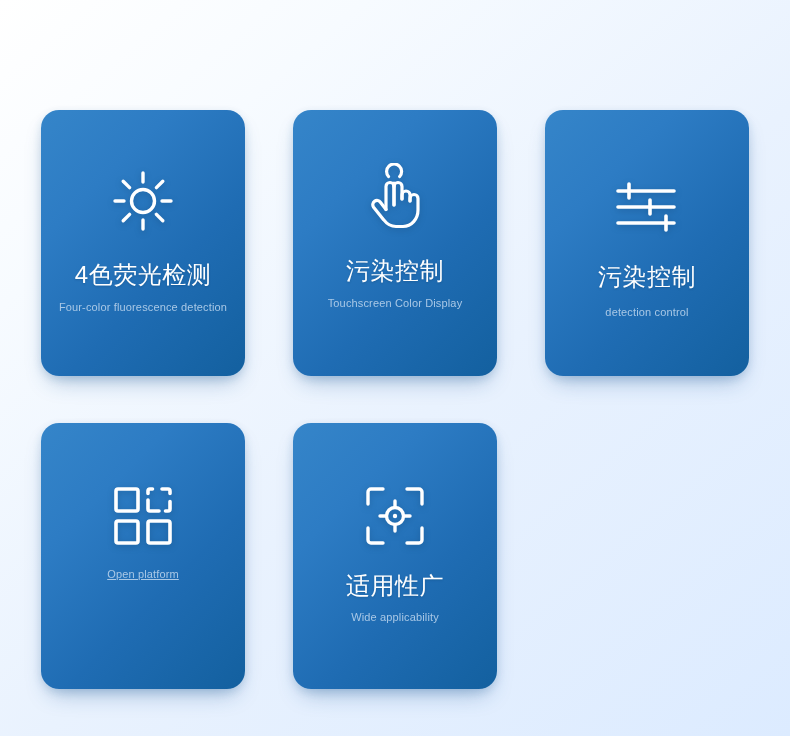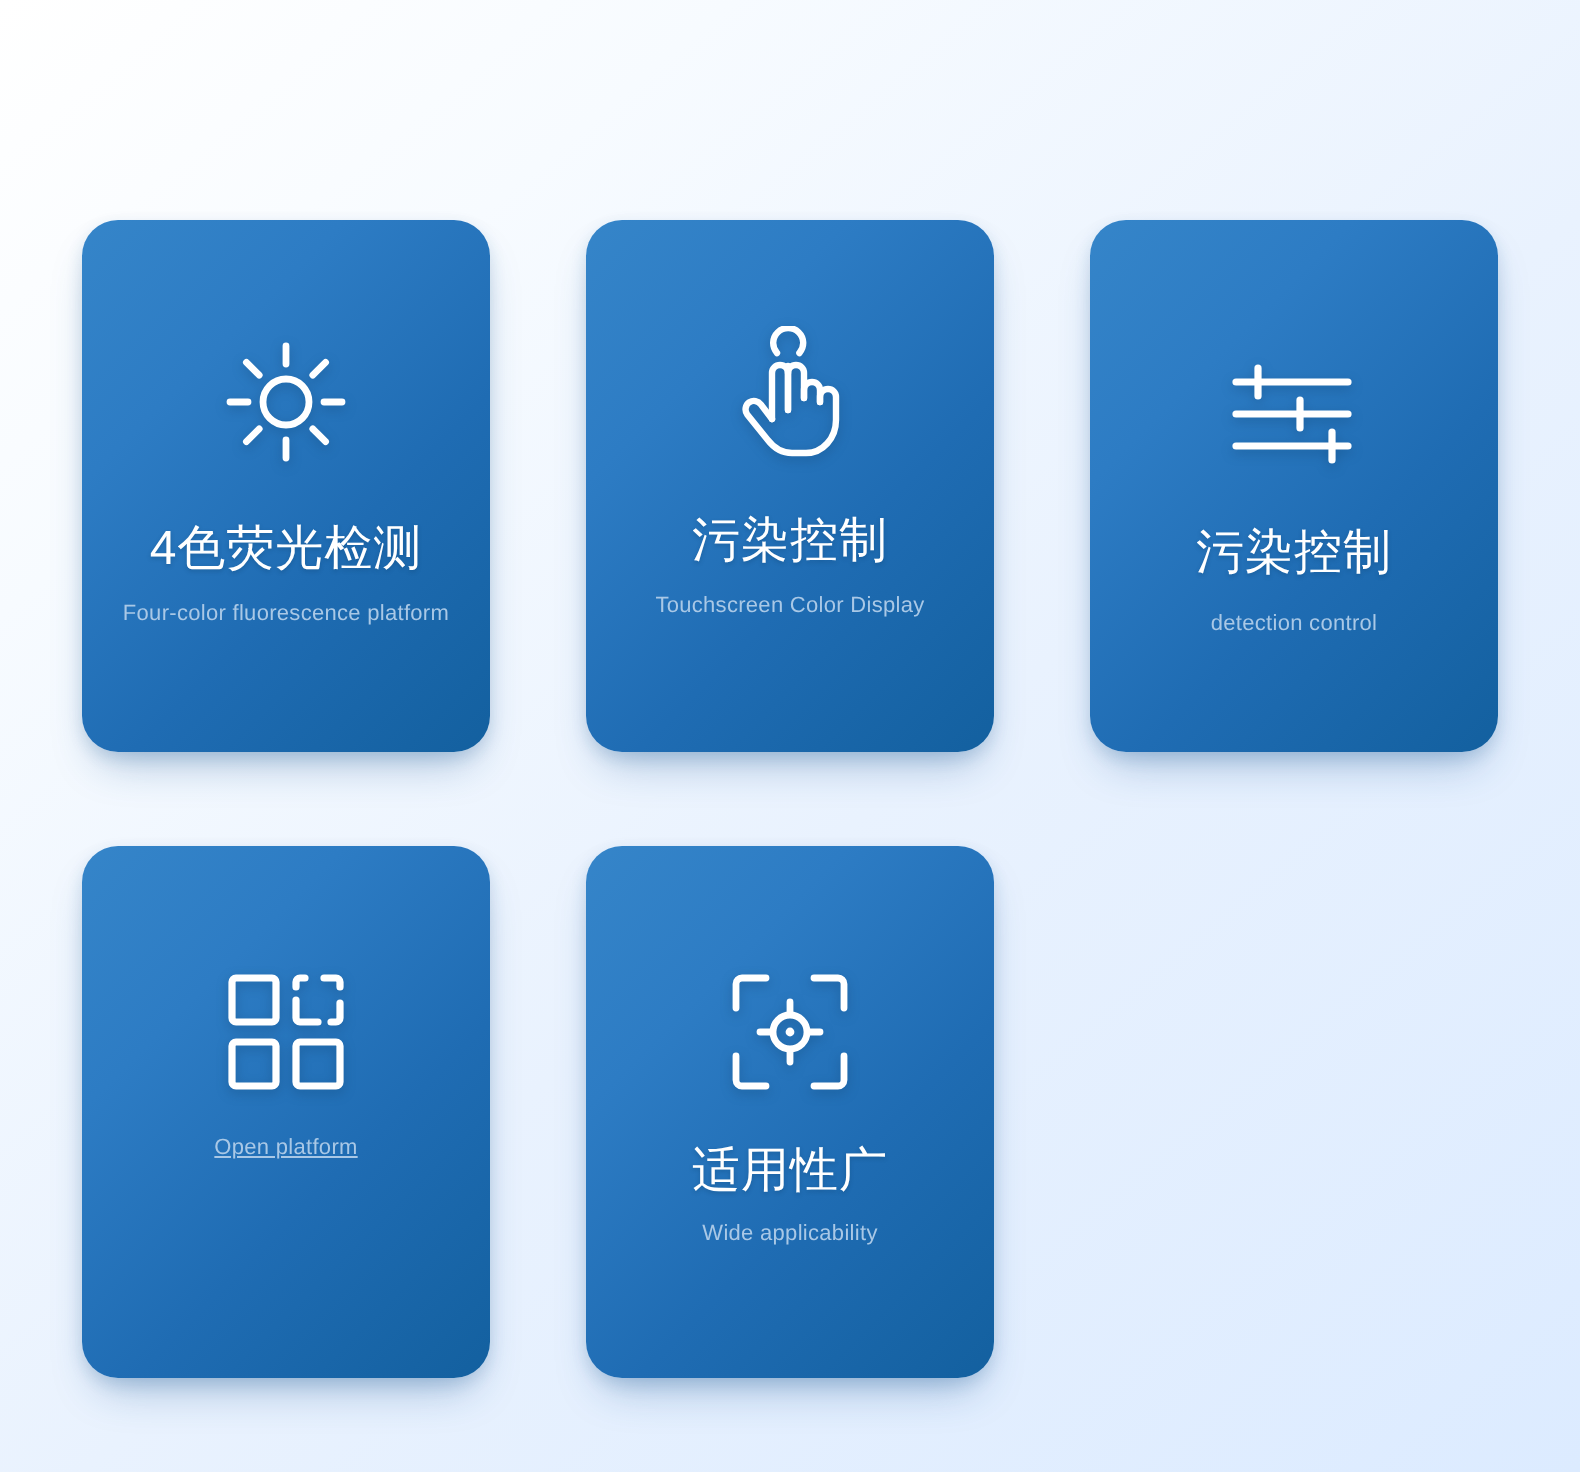--- a/index.html
+++ b/index.html
@@ -97,21 +97,21 @@
         <line x1="32" y1="51" x2="32" y2="60"></line>
         <line x1="4" y1="32" x2="13" y2="32"></line>
         <line x1="51" y1="32" x2="60" y2="32"></line>
         <line x1="12.2" y1="12.2" x2="18.6" y2="18.6"></line>
         <line x1="45.4" y1="45.4" x2="51.8" y2="51.8"></line>
         <line x1="45.4" y1="18.6" x2="51.8" y2="12.2"></line>
         <line x1="12.2" y1="51.8" x2="18.6" y2="45.4"></line>
       </svg>
     </div>
     <div class="card-title">4色荧光检测</div>
-    <div class="card-subtitle">Four-color fluorescence platform</div>
+    <div class="card-subtitle">Four-color fluorescence detection</div>
   </div>
 
   <div class="feature-card card-2">
     <div class="card-icon">
       <svg width="62" height="68" viewBox="0 0 62 68" fill="none" stroke="#ffffff" stroke-width="3.2" stroke-linecap="round" stroke-linejoin="round">
         <path d="M24.5 13.5a7.5 7.5 0 1 1 11.2 0"></path>
         <path d="M30 20v22"></path>
         <path d="M30 42V23.5a4 4 0 0 1 8 0V36"></path>
         <path d="M38 36v-4a4 4 0 0 1 8 0v6"></path>
         <path d="M46 38v-2.5a4 4 0 0 1 8 0V47c0 9-6.5 16.5-15 16.5h-7c-5.2 0-9-2.4-12.2-6.6L9.6 44.2a4.3 4.3 0 0 1 1.1-6.1 4.3 4.3 0 0 1 5.7 1.1L22 46.5"></path>

